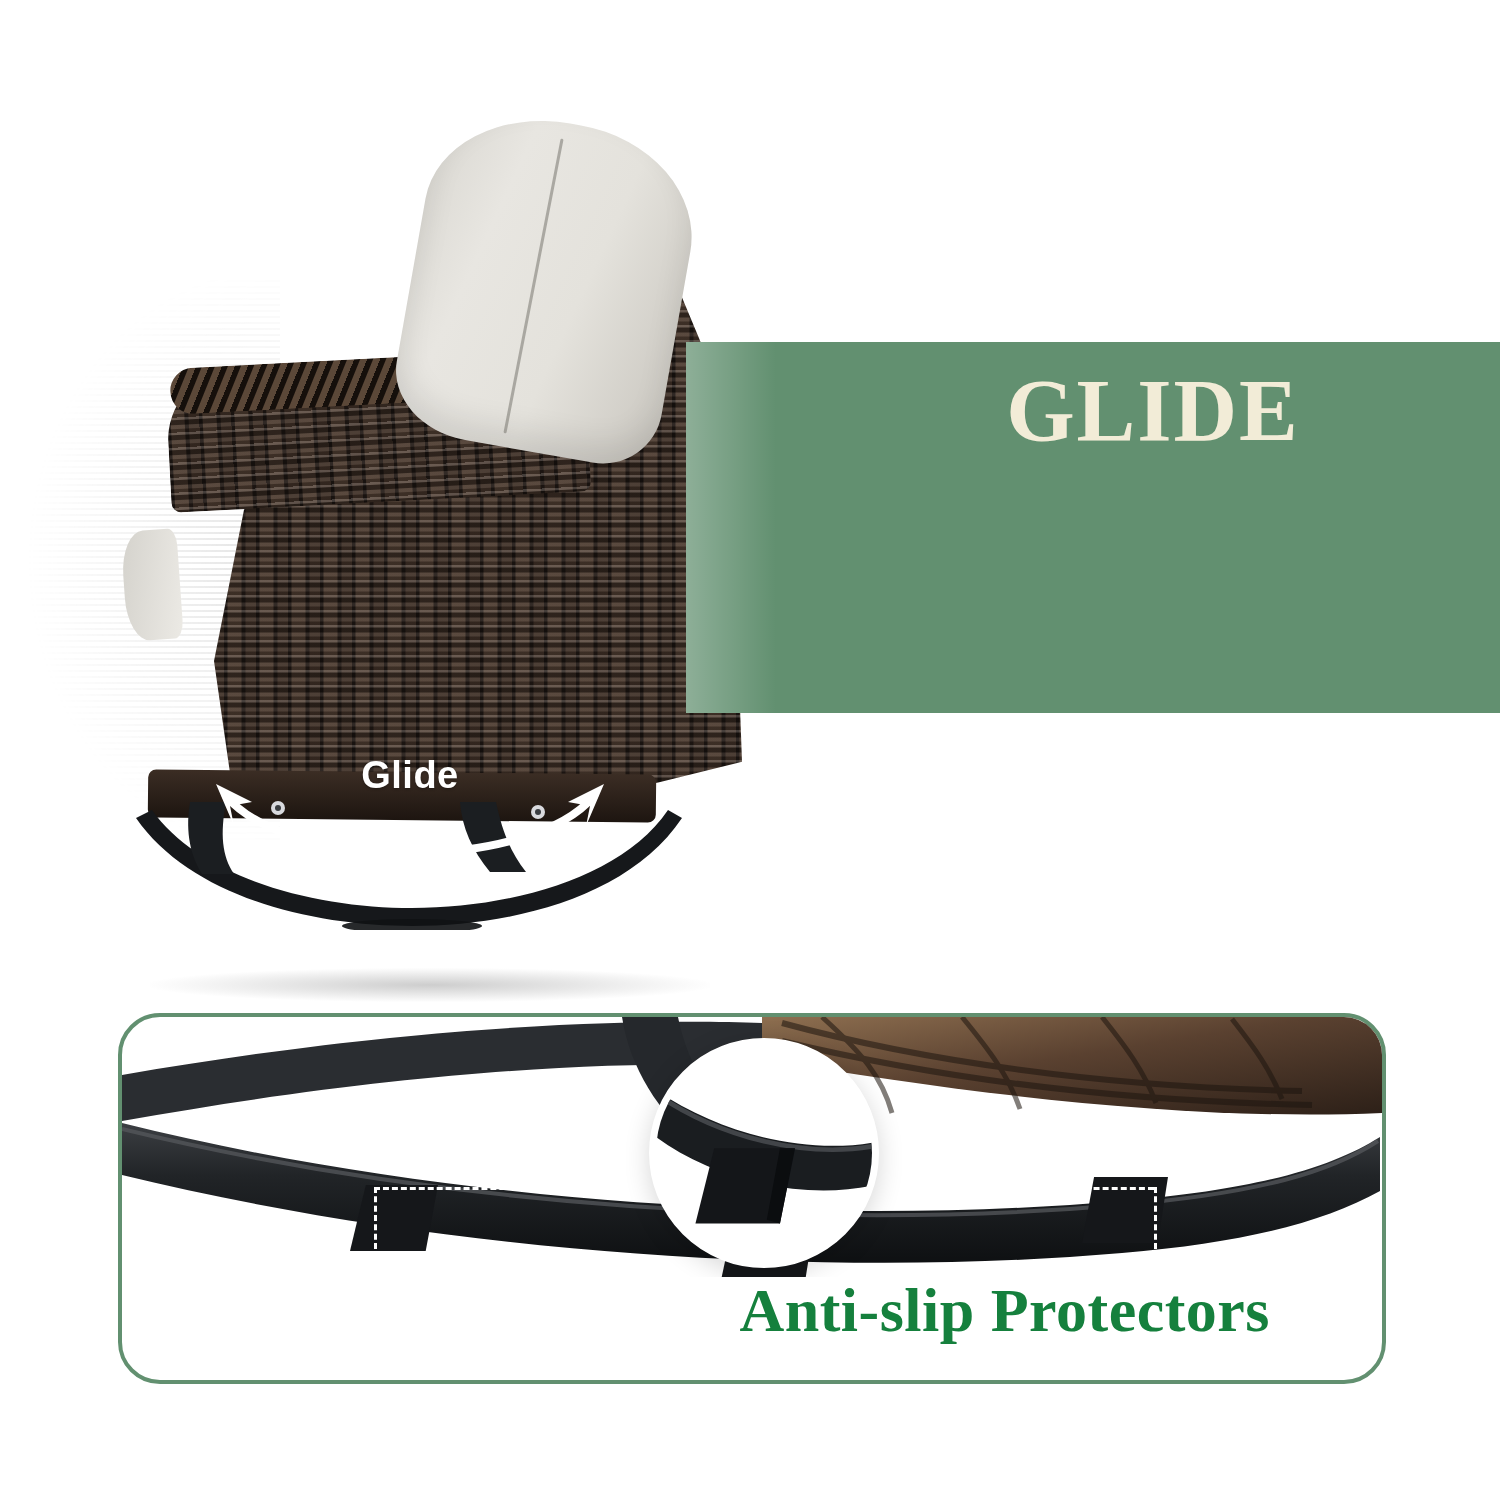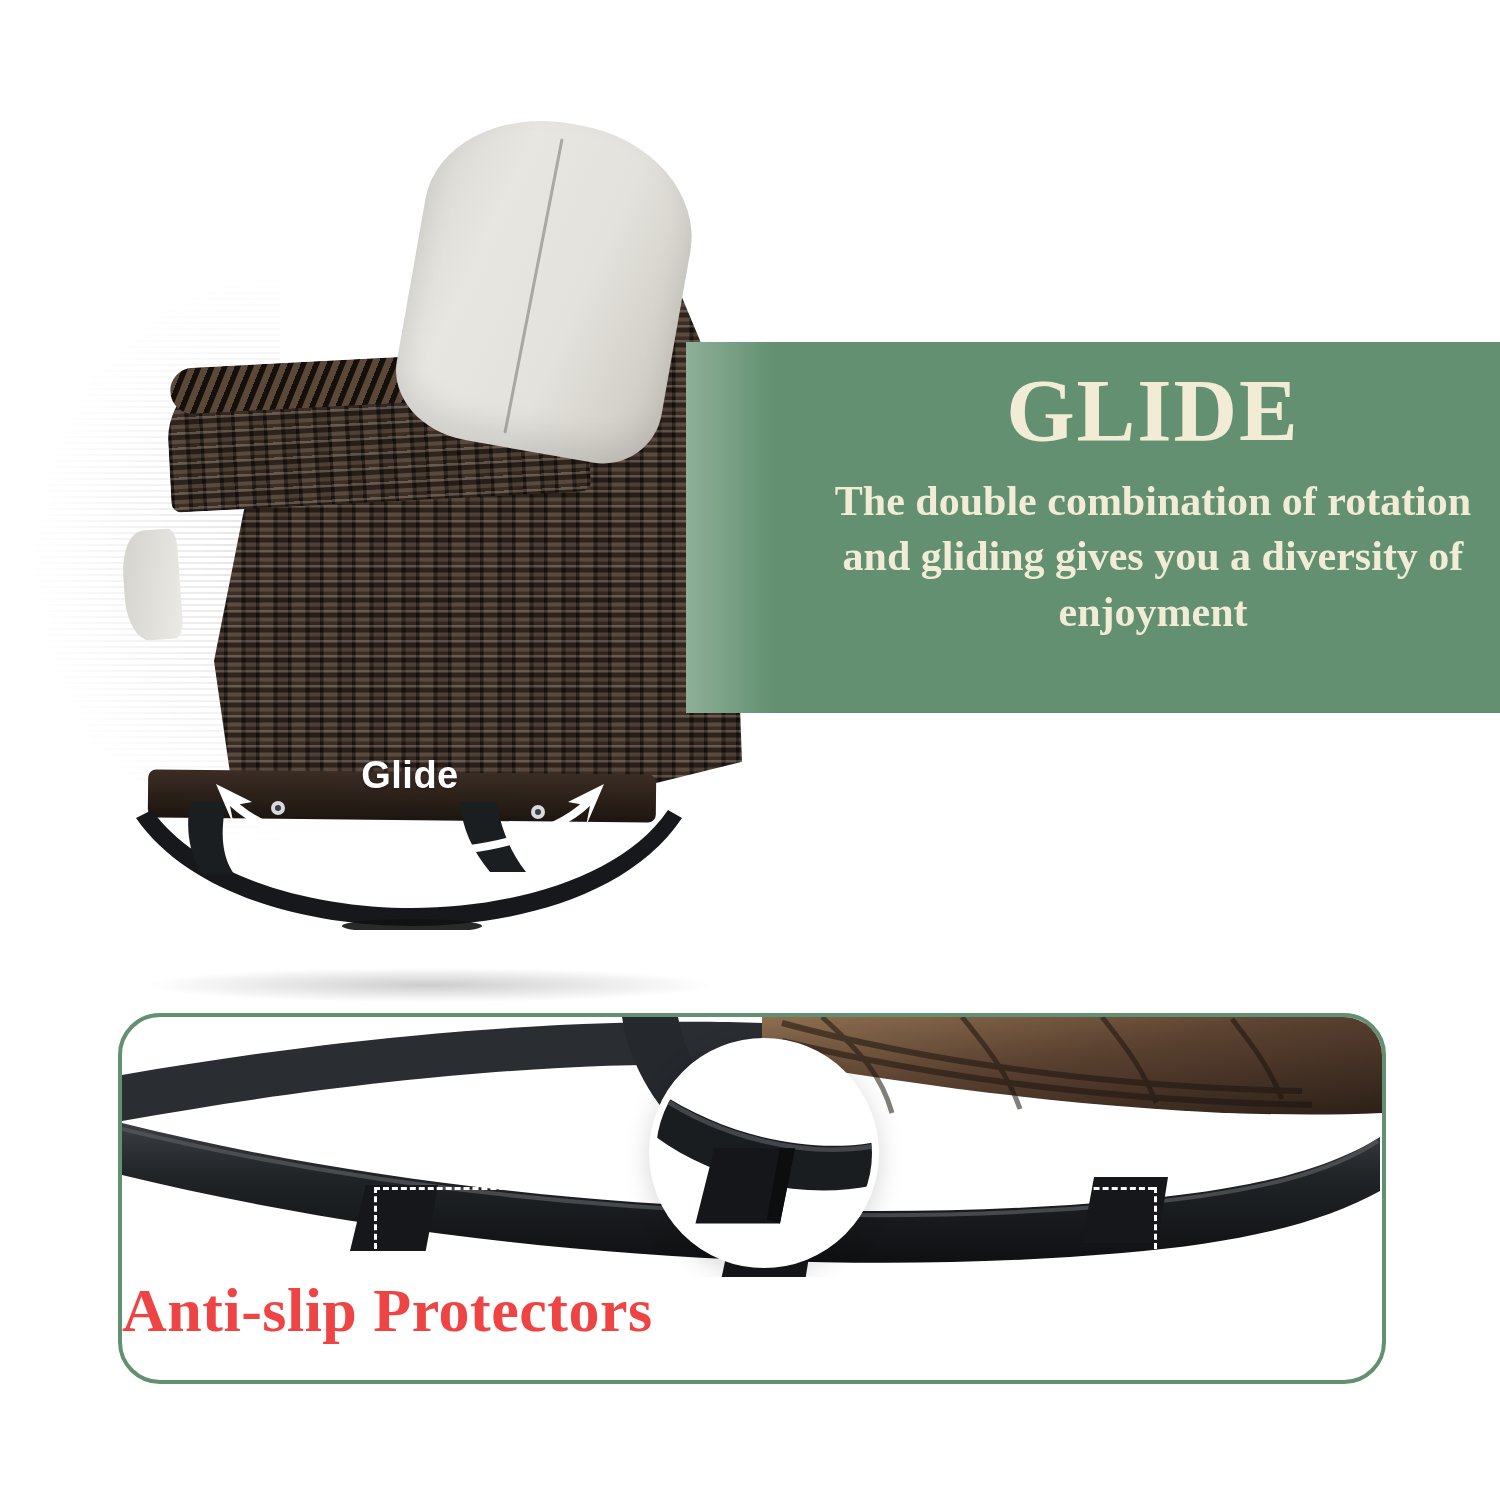--- a/index.html
+++ b/index.html
@@ -272,25 +272,25 @@
   }
   .protector-foot {
     position: absolute;
     background: #15171a;
   }
   #detail-caption {
     position: absolute;
     left: 0;
     top: 258px;
     width: 1148px;
-    text-align: left;
+    text-align: right;
     font-family: "Liberation Serif", serif;
     font-weight: bold;
     font-size: 62px;
-    color: #ef4444;
+    color: #15803d;
     letter-spacing: 0.5px;
   }
   
   #magnifier {
     position: absolute;
     left: 527px;
     top: 21px;
     width: 230px;
     height: 230px;
     border-radius: 50%;
@@ -351,21 +351,20 @@
           <path d="M36 44 L 72 62 L 50 66 L 54 86 Z" fill="#ffffff"></path>
           <path d="M424 44 L 388 62 L 410 66 L 406 86 Z" fill="#ffffff"></path>
         </svg>
         <div id="glide-label">Glide</div>
       </div>
     </div>
 
     <div id="feature-panel">
       <div id="feature-panel-inner">
         <div id="feature-title">GLIDE</div>
-        <div id="feature-desc">The double combination of rotation and gliding gives you a diversity of enjoyment</div>
       </div>
     </div>
     <div id="panel-left-fade"></div>
   </div>
 
   <div id="detail-panel">
 
     <div id="detail-photo">
 
       <svg viewBox="0 0 1260 260" width="1260" height="260" style="position:absolute;left:0;top:0;">

